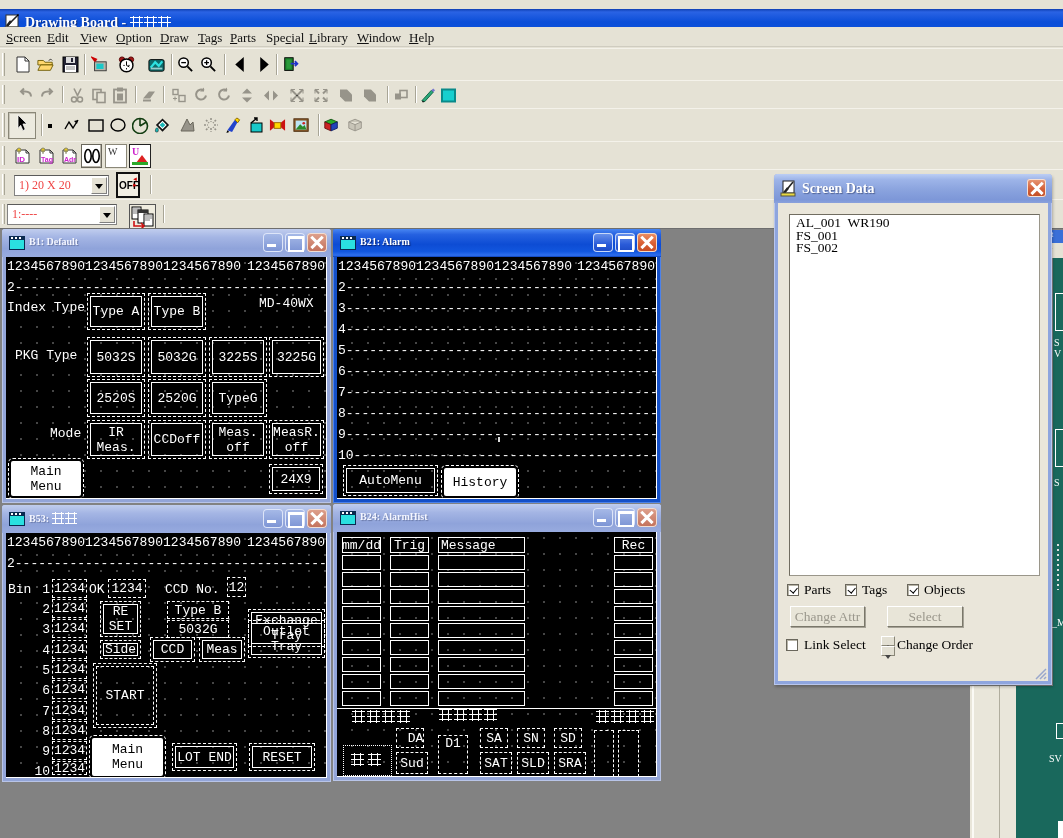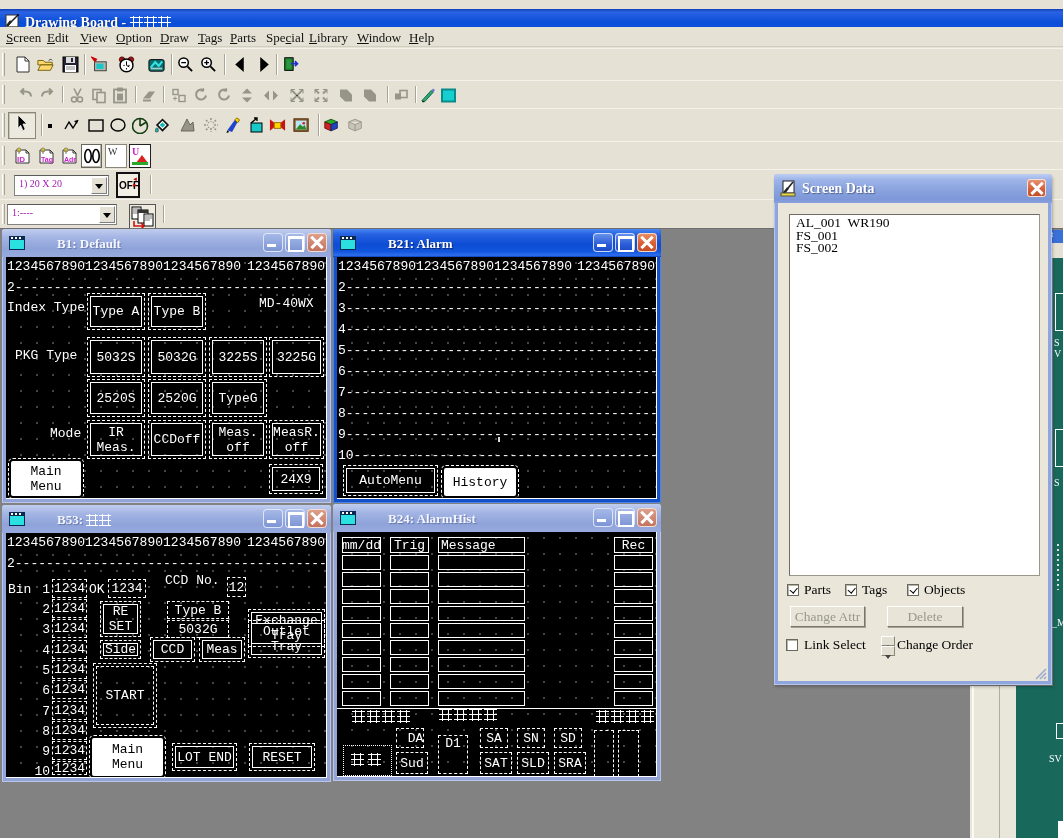--- a/index.html
+++ b/index.html
@@ -11,29 +11,29 @@
 #title-ic { position:absolute; left:4px; top:5px; }
 #title-tx { position:absolute; left:25px; top:6px; color:#fff; font-family:"Liberation Serif",serif; font-weight:bold; font-size:14px; letter-spacing:0; text-shadow:1px 1px 1px rgba(0,0,30,0.5); }
 #menubar { position:absolute; left:0; top:27px; width:1063px; height:20px; background:#E5E2D5; border-bottom:1px solid #cfccc0;
   font-family:"Liberation Serif",serif; font-size:13px; color:#111; }
 #menubar > span { position:absolute; top:3px; }
 .u { text-decoration:underline; }
 .tbrow { position:absolute; left:0; width:1063px; background:#E5E2D5; border-top:1px solid #f4f2ea; }
 .grip { position:absolute; left:2px; top:4px; bottom:4px; width:3px; border-left:1px solid #fff; border-right:1px solid #a8a596; }
 .sep { position:absolute; top:5px; bottom:5px; width:2px; border-left:1px solid #a8a596; border-right:1px solid #fff; }
 .ic { position:absolute; width:17px; height:17px; }
-.combo { position:absolute; background:#fff; border:1px solid #838383; border-top-color:#5a5a5a; font-family:"Liberation Serif",serif; font-size:10px; color:#a21caf; }
+.combo { position:absolute; background:#fff; border:1px solid #838383; border-top-color:#5a5a5a; font-family:"Liberation Serif",serif; font-size:12px; color:#ef4444; }
 .combo .cb-tx { position:absolute; left:4px; top:2px; }
 .cb-btn { position:absolute; right:1px; top:1px; bottom:1px; width:16px; background:#E5E2D5; border:1px solid #fff; border-right-color:#808080; border-bottom-color:#808080; }
 .cb-btn:after { content:""; position:absolute; left:3px; top:6px; border:4px solid transparent; border-top:5px solid #000; }
 #mdi { position:absolute; left:0; top:228px; width:1063px; height:610px; background:#828282; border-top:1px solid #6e6e6e; }
 
 .win { position:absolute; border-radius:3px 3px 0 0; }
 .win .tbar { position:absolute; left:0; top:0; right:0; height:28px; border-radius:3px 3px 0 0; }
-.win .wtitle { position:absolute; left:27px; top:7px; font-family:"Liberation Serif",serif; font-weight:bold; font-size:13px;margin-left:28px; }
+.win .wtitle { position:absolute; left:27px; top:7px; font-family:"Liberation Serif",serif; font-weight:bold; font-size:10px; }
 .win .wic { position:absolute; left:7px; top:7px; width:16px; height:14px; background:#2ae0e0; border:1px solid #0a2a50; }
 .win .wic:before { content:""; position:absolute; left:0px; top:0px; right:0; height:3px; background:#0a2a50; }
 .win .wic:after { content:""; position:absolute; left:1px; top:0px; width:12px; height:2px; background:repeating-linear-gradient(90deg,#fff 0 2px,transparent 2px 4px); }
 .win .client { position:absolute; background:#000; overflow:hidden;
   font-family:"Liberation Mono",monospace; color:#fff; font-size:13px;
   background-image:radial-gradient(circle, #474747 0.7px, transparent 1.1px); background-size:16px 16px; background-position:7px 14px; }
 .wbtns { position:absolute; top:4px; right:4px; }
 .wbtn { display:inline-block; width:20px; height:19px; border-radius:4px; margin-left:2px; position:relative; vertical-align:top; }
 
 .act { background:#1450c8; box-shadow: inset 0 0 0 1px #4c82ea; }
@@ -497,21 +497,21 @@
     <div class="bd" style="left:46px; top:86px; width:35px; height:19px;">1234</div>
     <div class="bd" style="left:46px; top:107px; width:35px; height:19px;">1234</div>
     <div class="bd" style="left:46px; top:127px; width:35px; height:19px;">1234</div>
     <div class="bd" style="left:46px; top:147px; width:35px; height:19px;">1234</div>
     <div class="bd" style="left:46px; top:168px; width:35px; height:19px;">1234</div>
     <div class="bd" style="left:46px; top:188px; width:35px; height:19px;">1234</div>
     <div class="bd" style="left:46px; top:208px; width:35px; height:19px;">1234</div>
     <div class="bd" style="left:46px; top:228px; width:35px; height:14px;">1234</div>
     <div class="t" style="left:83px; top:49px;">OK</div>
     <div class="bd" style="left:102px; top:46px; width:38px; height:19px;">1234</div>
-    <div class="t" style="left:159px; top:40px;text-align:right;">CCD No.</div>
+    <div class="t" style="left:159px; top:49px;text-align:right;">CCD No.</div>
     <div class="bd" style="left:221px; top:44px; width:19px; height:20px;">12</div>
     <div class="b2" style="left:242px; top:46px; width:77px; height:38px;margin-top:30px;">
         <div>Exchange<br>Tray</div>
       </div>
     <div class="b2" style="left:94px; top:68px; width:41px; height:36px;">
         <div>RE<br>SET</div>
       </div>
     <div class="bd" style="left:161px; top:68px; width:62px; height:18px;">Type B</div>
     <div class="bd" style="left:161px; top:87px; width:62px; height:18px;">5032G</div>
     <div class="b2" style="left:242px; top:87px; width:77px; height:38px;">
@@ -614,21 +614,21 @@
   <div style="position:absolute; left:4px; top:29px; width:270px; height:478px; background:#EAE6DA;"></div>
   <div style="position:absolute; left:15px; top:40px; width:251px; height:362px; background:#fff; border:1px solid #9a968a; border-top-color:#716d61; border-left-color:#716d61;
        font-family:'Liberation Serif',serif; font-size:13.5px; color:#000; line-height:12.5px; padding:2px 0 0 6px; white-space:pre;">AL_001  WR190<br>FS_001<br>FS_002</div>
   <div class="ck" style="left:13px; top:410px;"></div>
     <div class="cklb" style="left:30px; top:408px;">Parts</div>
   <div class="ck" style="left:71px; top:410px;"></div>
     <div class="cklb" style="left:88px; top:408px;">Tags</div>
   <div class="ck" style="left:133px; top:410px;"></div>
     <div class="cklb" style="left:150px; top:408px;">Objects</div>
   <div class="dbtn" style="left:16px; top:432px; width:75px; height:21px;">Change Attr</div>
-  <div class="dbtn" style="left:113px; top:432px; width:76px; height:21px;">Delete</div>
+  <div class="dbtn" style="left:113px; top:432px; width:76px; height:21px;">Select</div>
   <div class="ck un" style="left:12px; top:465px;"></div>
     <div class="cklb" style="left:30px; top:463px;">Link Select</div>
   <div style="position:absolute; left:107px; top:462px; width:14px; height:10px; background:#E3E0D3; border:1px solid #fff; border-right-color:#8a8778; border-bottom-color:#8a8778;"><svg width="12" height="8" viewBox="0 0 12 8">
         <path d="M6 2 L9 6 L3 6 Z" fill="#444"></path>
       </svg></div>
   <div style="position:absolute; left:107px; top:472px; width:14px; height:10px; background:#E3E0D3; border:1px solid #fff; border-right-color:#8a8778; border-bottom-color:#8a8778;"><svg width="12" height="8" viewBox="0 0 12 8">
         <path d="M6 6 L9 2 L3 2 Z" fill="#444"></path>
       </svg></div>
   <div class="cklb" style="left:123px; top:463px;">Change Order</div>
   <svg style="position:absolute; right:5px; bottom:5px;" width="13" height="13" viewBox="0 0 13 13">

